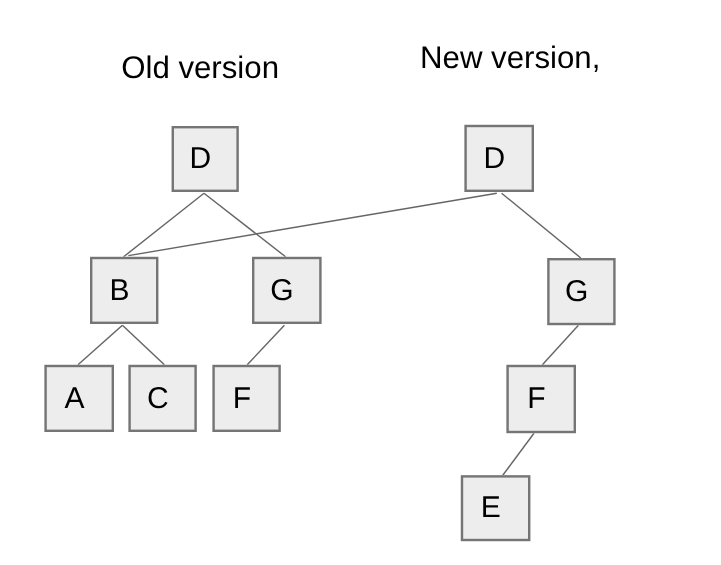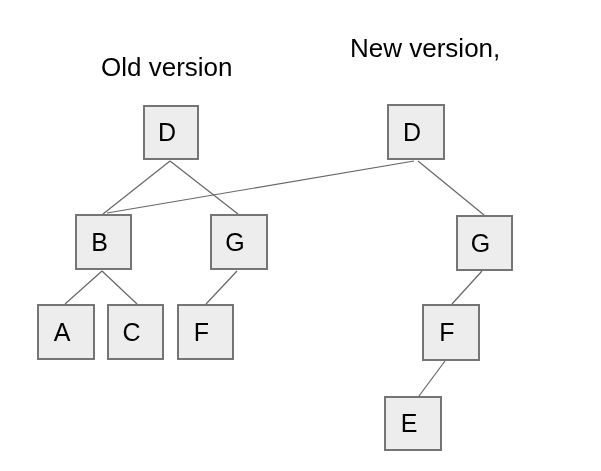--- a/index.html
+++ b/index.html
@@ -44,21 +44,21 @@
   .tree-node .node-label {
     transform: translateX(-4px);
   }
   .diagram-title {
     position: absolute;
     z-index: 2;
     font-size: 26px;
     line-height: 30px;
     white-space: nowrap;
   }
-  .title-old { left: 101px; top: 52px; text-align: right; }
+  .title-old { left: 101px; top: 41px; text-align: right; }
   .title-new { left: 350px; top: 33px; }
 </style>
 </head>
 <body>
 
 <div class="canvas">
 
   <svg class="edges-layer" viewBox="0 0 601 471" xmlns="http://www.w3.org/2000/svg">
     <line x1="170" y1="161" x2="103" y2="214"></line>
     <line x1="170" y1="161" x2="238" y2="214"></line>

